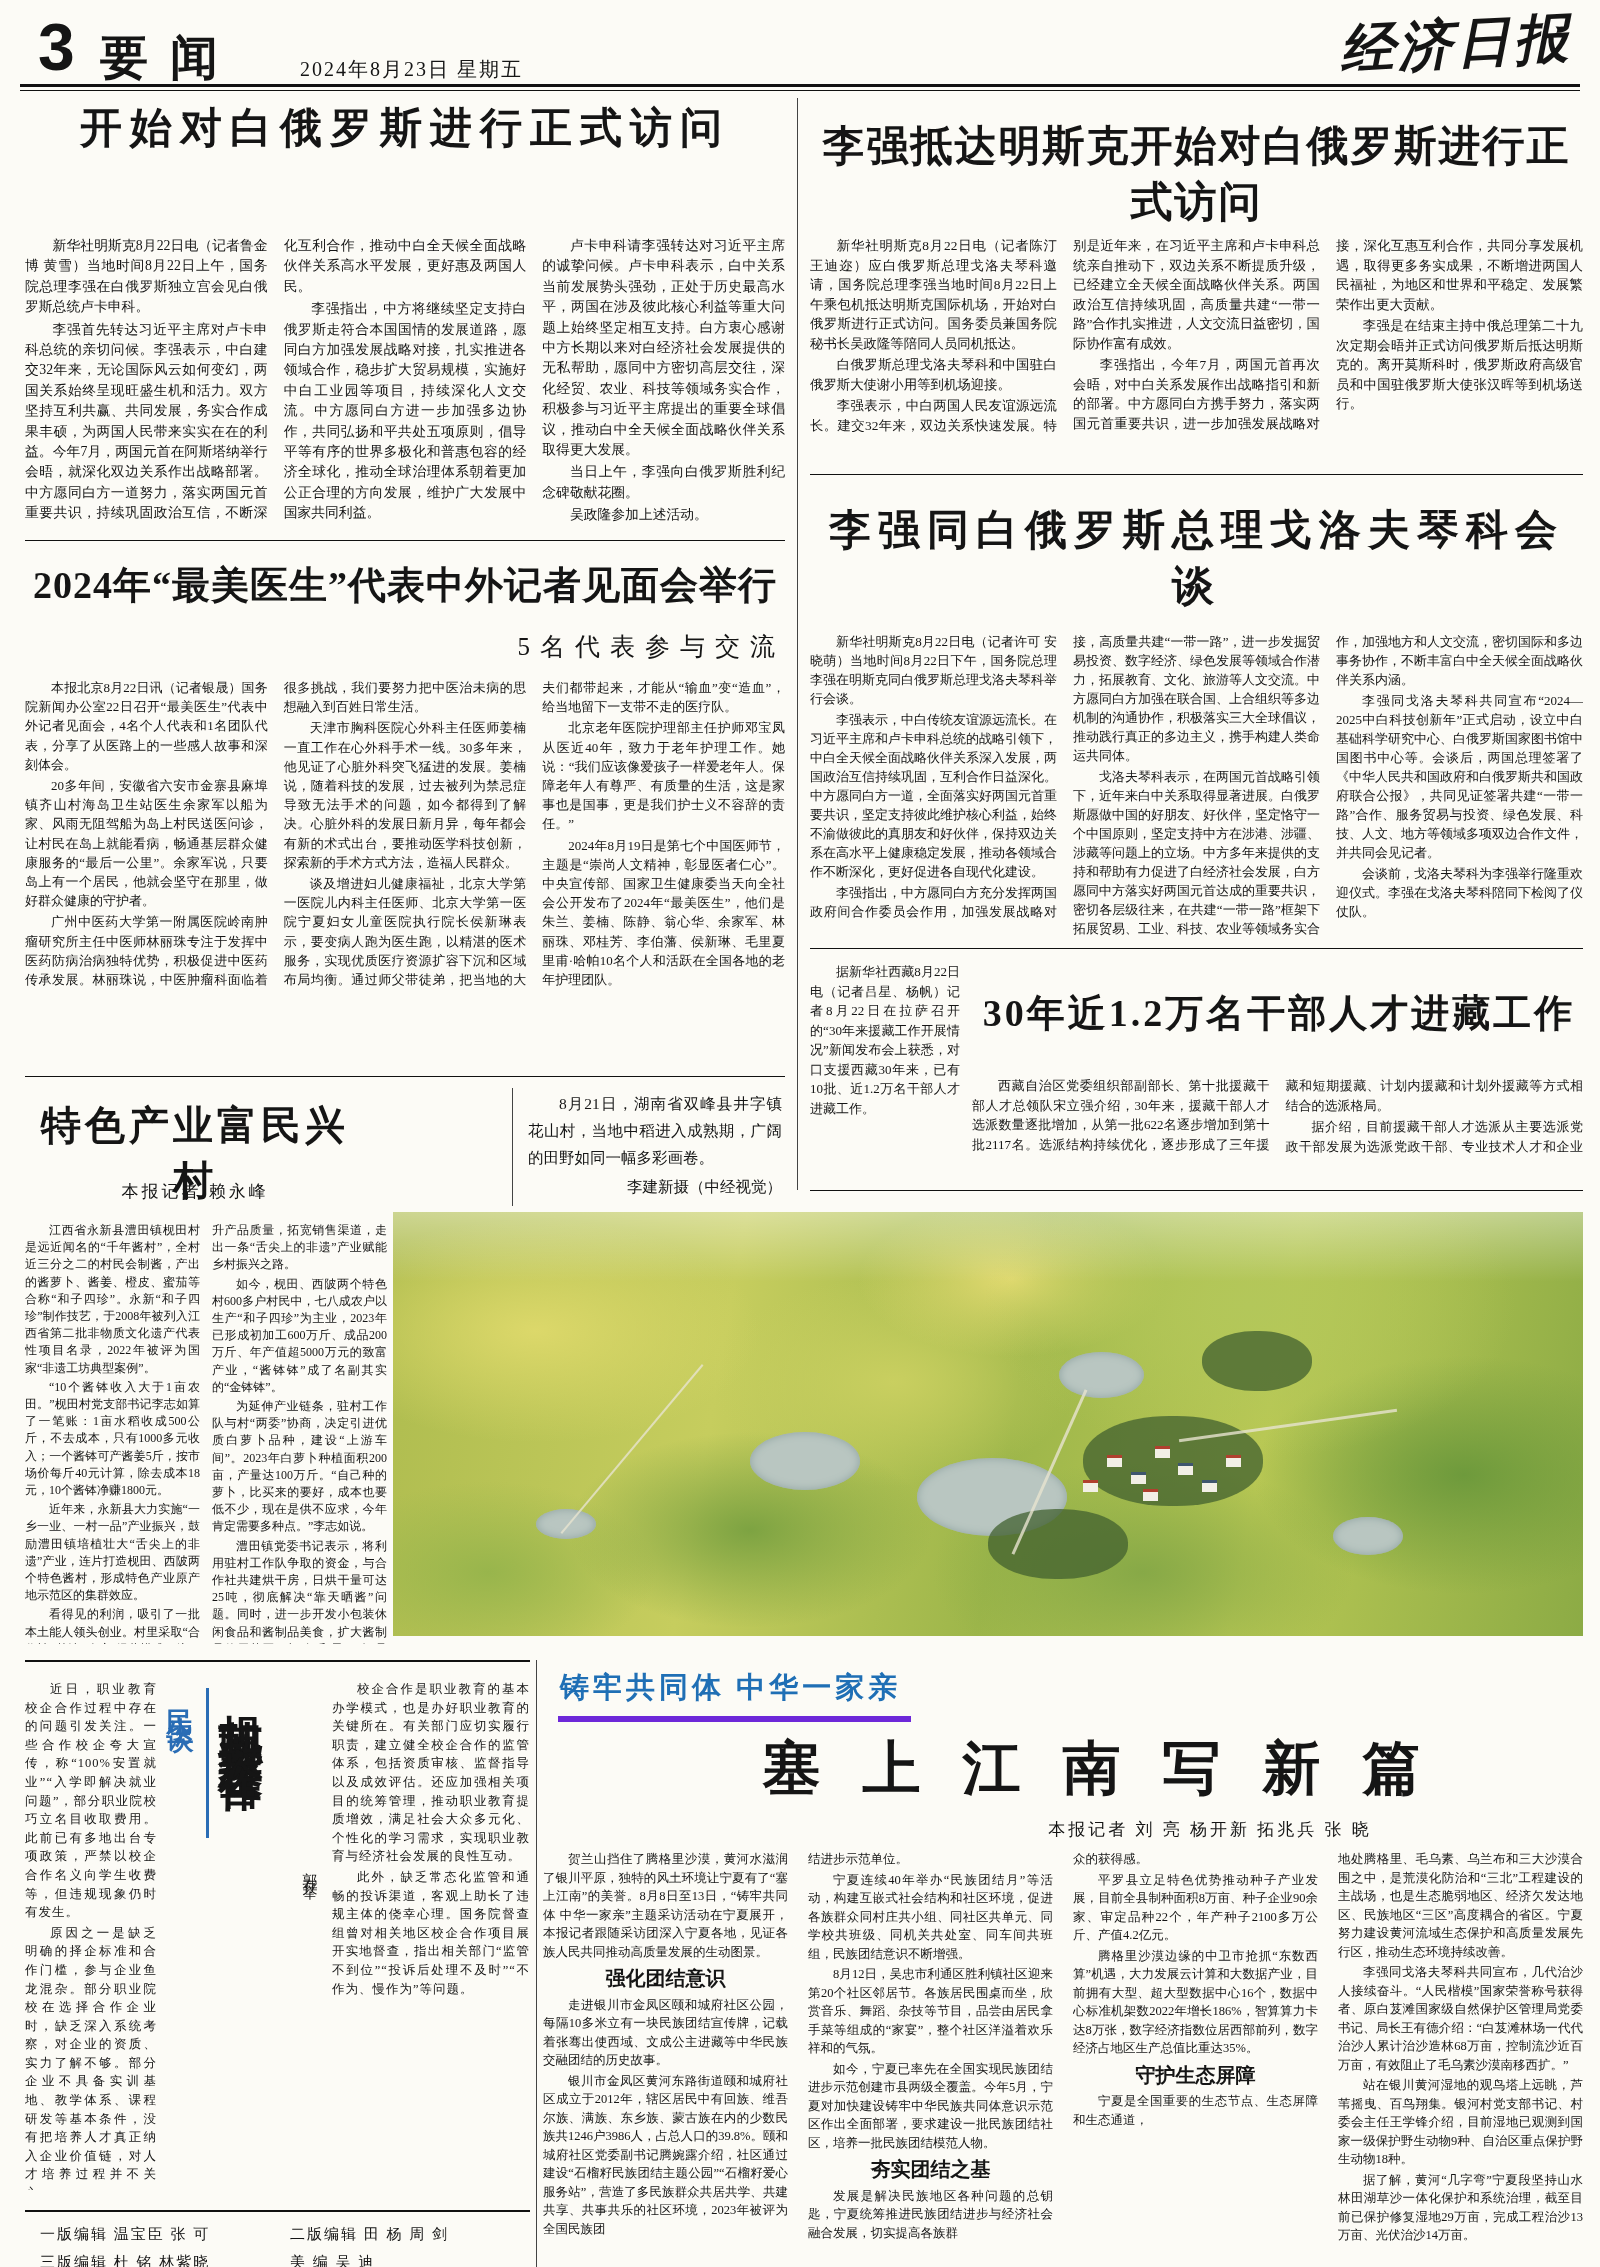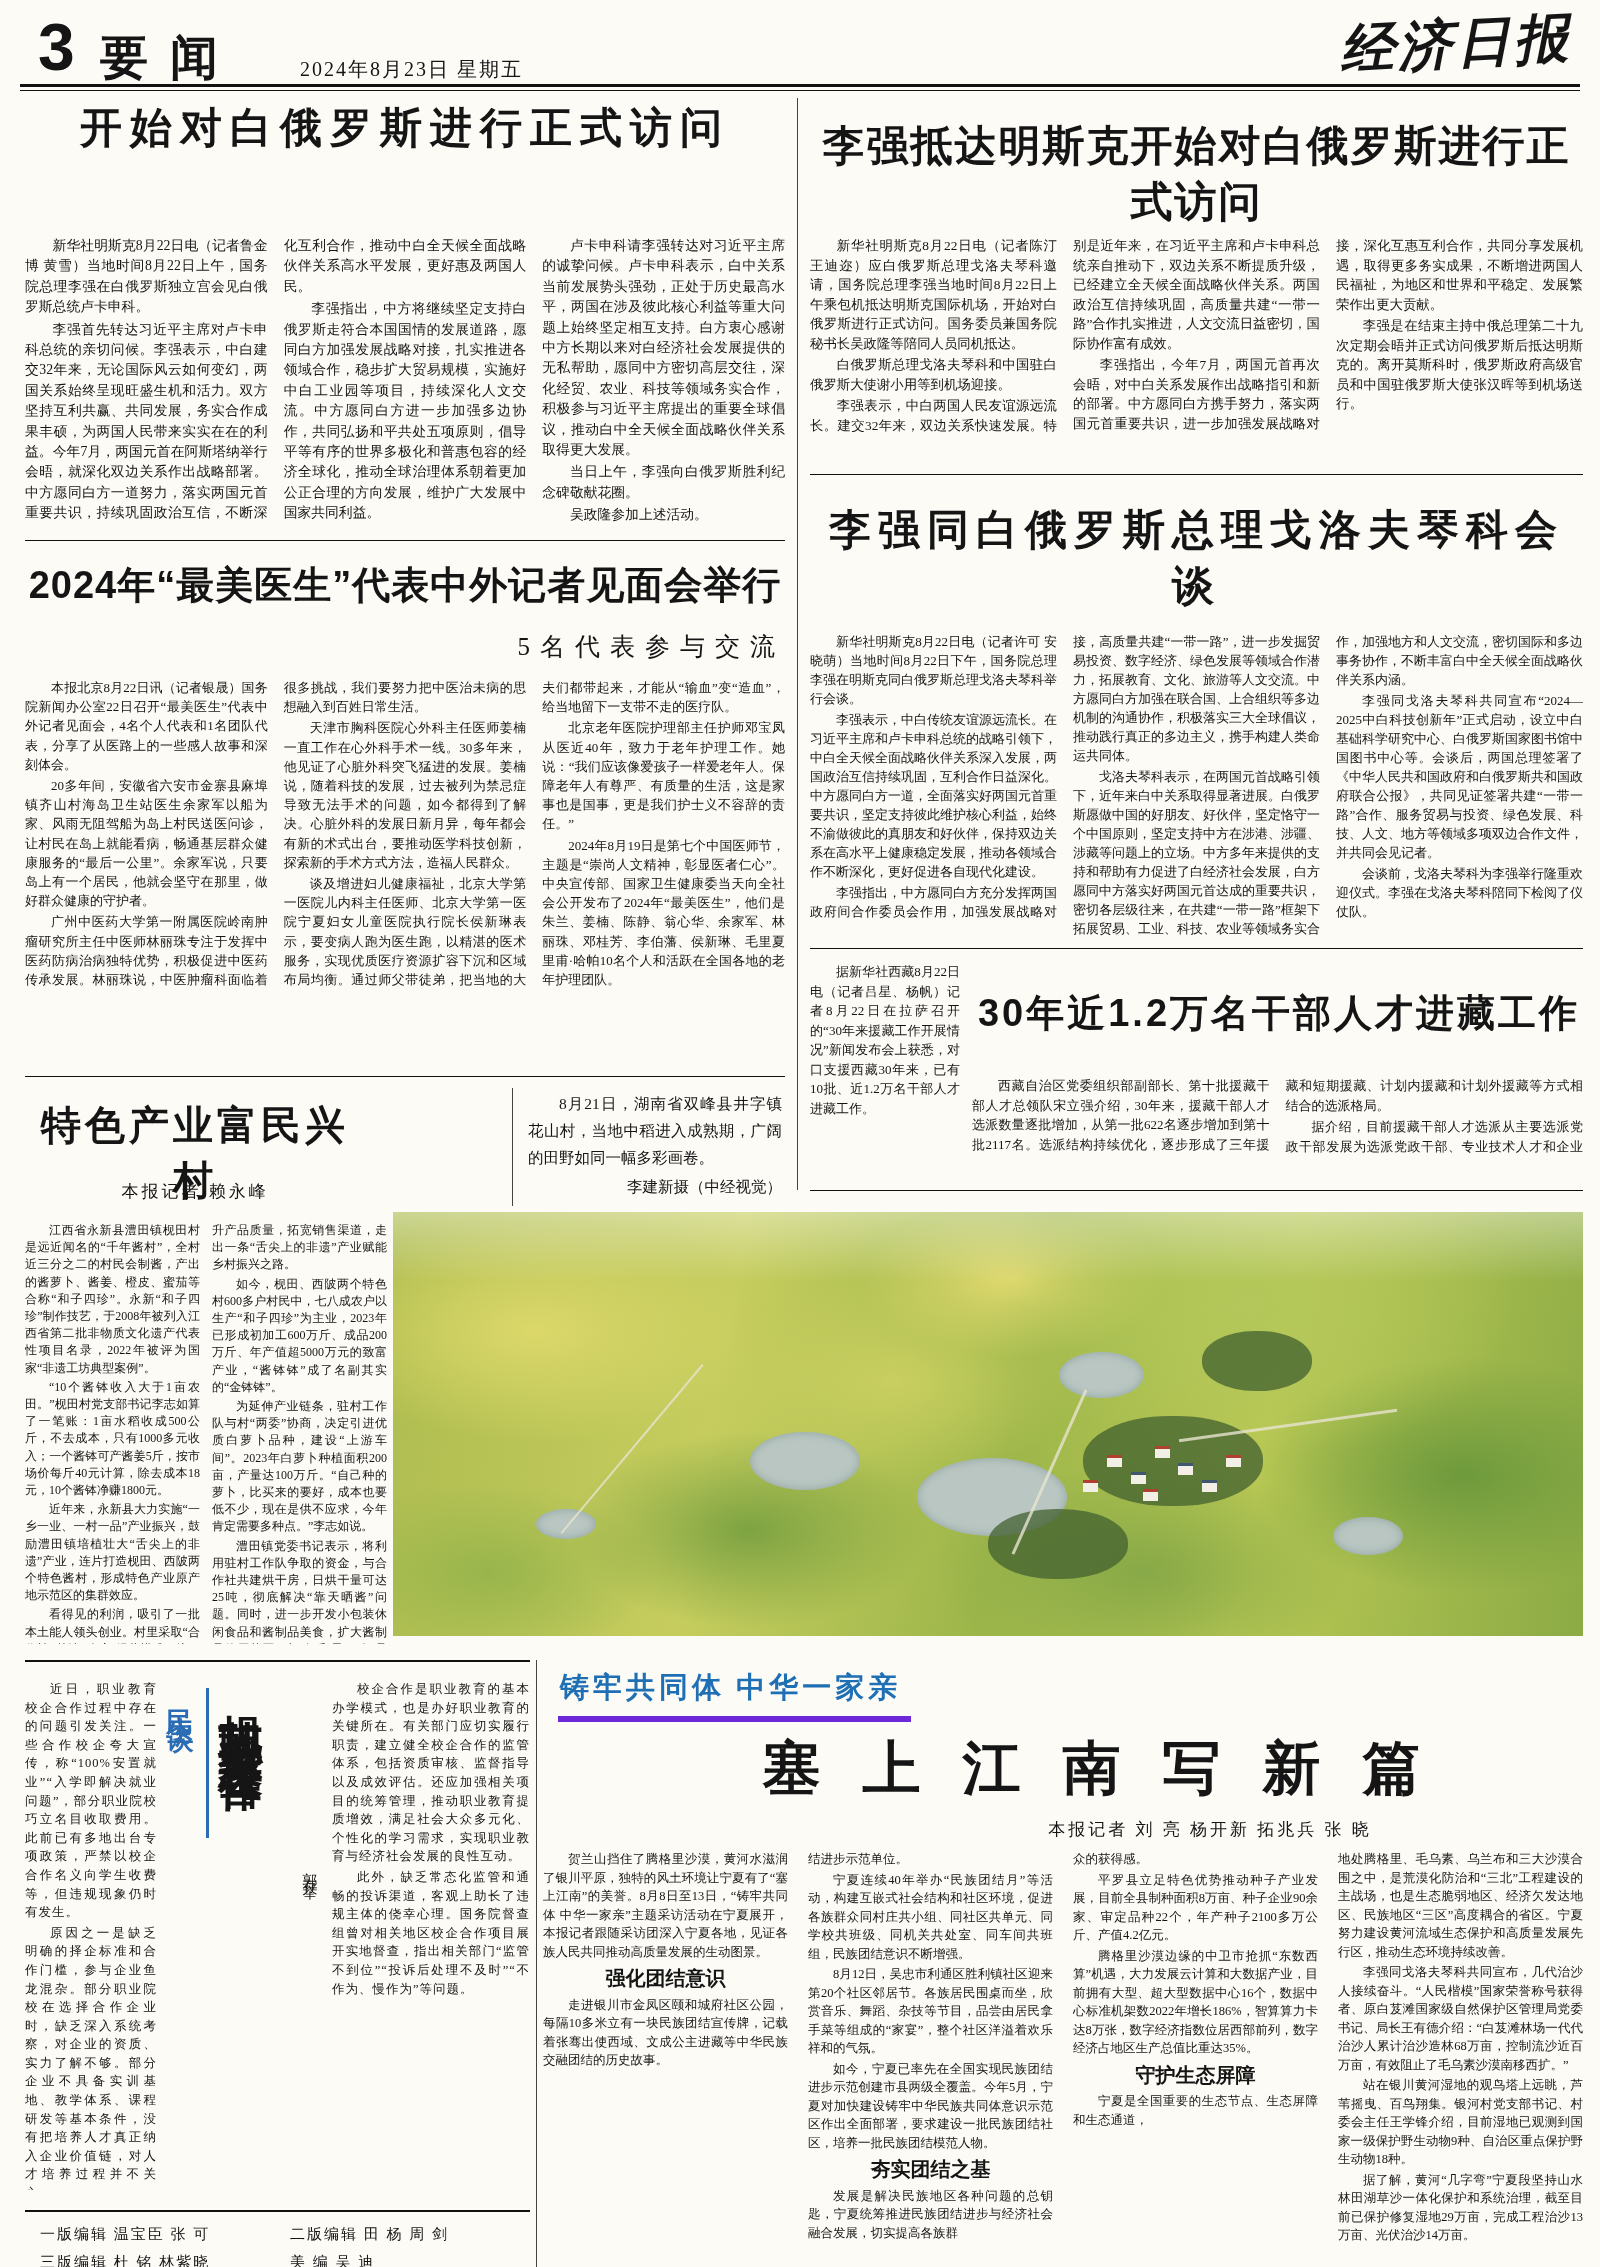--- a/index.html
+++ b/index.html
@@ -13,21 +13,21 @@
   
   .pageno{font-family:"Liberation Sans",sans-serif;font-size:66px;font-weight:900;line-height:1;}
   .section{font-size:48px;font-weight:900;letter-spacing:22px;font-family:"Liberation Serif",serif;}
   .date{font-size:20px;letter-spacing:2px;}
   .masthead{font-size:54px;font-weight:bold;font-style:italic;transform:rotate(-3deg);
             font-family:"Liberation Serif",serif;letter-spacing:4px;}
   .rule{background:#111;}
   .vrule{background:#444;width:1px;}
   
   .hl-hei{font-family:"Liberation Sans","DejaVu Sans",sans-serif;font-weight:900;text-align:center;}
-  .hl-song{font-family:Liberation Sans, sans-serif;font-weight:900;text-align:center;}
+  .hl-song{font-family:Liberation Serif, serif;font-weight:900;text-align:center;}
   .body-txt{overflow:hidden;}
   .cols-3{column-count:3;column-gap:16px;}
   .cols-2{column-count:2;column-gap:16px;}
   .byline{text-align:center;font-size:17px;letter-spacing:3px;}
   
   .vert{writing-mode:vertical-rl;text-orientation:upright;}
   .ms-label{color:#2a6db5;font-size:27px;font-weight:bold;letter-spacing:8px;
             border-right:3px solid #2a6db5;padding-right:8px;}
   .ms-title{font-family:"Liberation Sans",sans-serif;font-weight:900;font-size:44px;letter-spacing:6px;}
   .ms-author{font-size:15px;letter-spacing:6px;}
@@ -194,20 +194,21 @@
 
   <div class="abs" style="left:558px;top:1668px;">
     <span class="banner">铸牢共同体 中华一家亲</span>
   </div>
   <div class="abs hl-hei" style="left:600px;top:1730px;width:983px;font-size:58px;letter-spacing:42px;text-indent:42px;">塞上江南写新篇</div>
   <div class="abs byline" style="left:880px;top:1818px;width:660px;">本报记者 刘 亮 杨开新 拓兆兵 张 晓</div>
   <div class="abs nx-col" style="left:543px;top:1850px;width:245px;height:417px;">
       <p>贺兰山挡住了腾格里沙漠，黄河水滋润了银川平原，独特的风土环境让宁夏有了“塞上江南”的美誉。8月8日至13日，“铸牢共同体 中华一家亲”主题采访活动在宁夏展开，本报记者跟随采访团深入宁夏各地，见证各族人民共同推动高质量发展的生动图景。</p>
       <h4>强化团结意识</h4>
       <p>走进银川市金凤区颐和城府社区公园，每隔10多米立有一块民族团结宣传牌，记载着张骞出使西域、文成公主进藏等中华民族交融团结的历史故事。</p>
+      <p>银川市金凤区黄河东路街道颐和城府社区成立于2012年，辖区居民中有回族、维吾尔族、满族、东乡族、蒙古族在内的少数民族共1246户3986人，占总人口的39.8%。颐和城府社区党委副书记腾婉露介绍，社区通过建设“石榴籽民族团结主题公园”“石榴籽爱心服务站”，营造了多民族群众共居共学、共建共享、共事共乐的社区环境，2023年被评为全国民族团</p>
     </div>
   <div class="abs nx-col" style="left:808px;top:1850px;width:245px;height:417px;">
       <p class="cont">结进步示范单位。</p>
       <p>宁夏连续40年举办“民族团结月”等活动，构建互嵌式社会结构和社区环境，促进各族群众同村庄共小组、同社区共单元、同学校共班级、同机关共处室、同车间共班组，民族团结意识不断增强。</p>
       <p>8月12日，吴忠市利通区胜利镇社区迎来第20个社区邻居节。各族居民围桌而坐，欣赏音乐、舞蹈、杂技等节目，品尝由居民拿手菜等组成的“家宴”，整个社区洋溢着欢乐祥和的气氛。</p>
       <p>如今，宁夏已率先在全国实现民族团结进步示范创建市县两级全覆盖。今年5月，宁夏对加快建设铸牢中华民族共同体意识示范区作出全面部署，要求建设一批民族团结社区，培养一批民族团结模范人物。</p>
       <h4>夯实团结之基</h4>
       <p>发展是解决民族地区各种问题的总钥匙，宁夏统筹推进民族团结进步与经济社会融合发展，切实提高各族群</p>
     </div>
   <div class="abs nx-col" style="left:1073px;top:1850px;width:245px;height:417px;">

